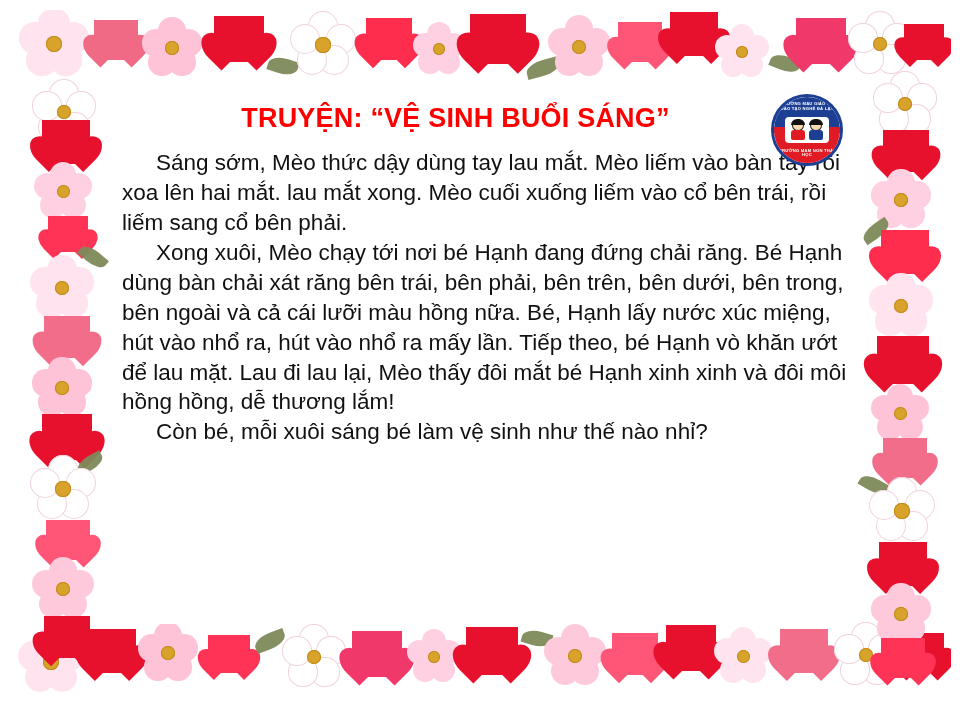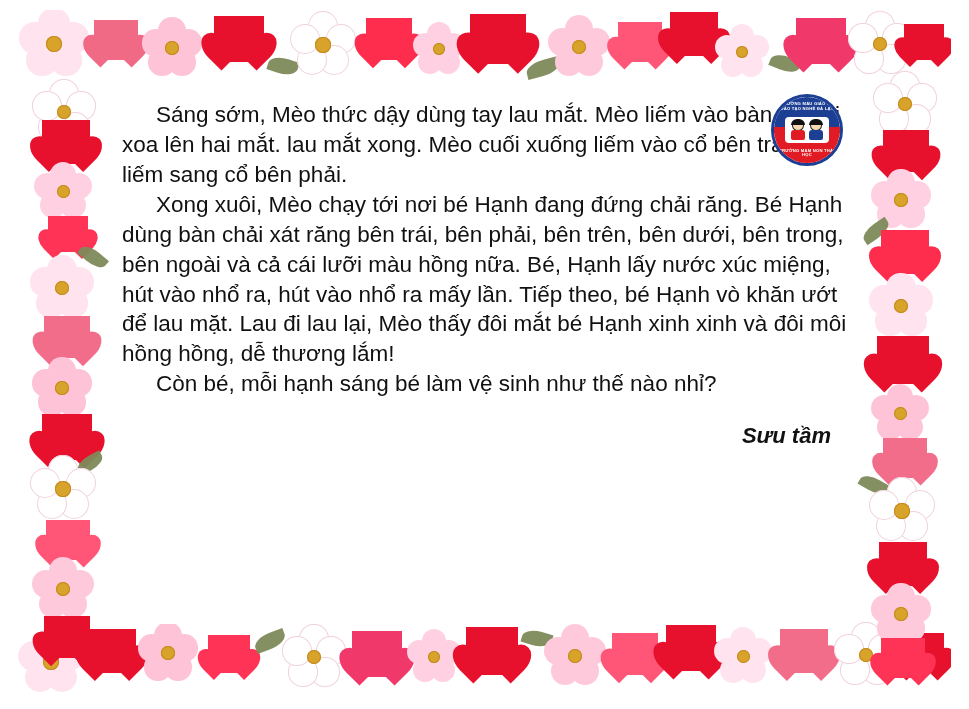--- a/index.html
+++ b/index.html
@@ -505,23 +505,23 @@
             <span class="body"></span>
         </span>
         <span class="kid boy">
           <span class="head"></span>
             <span class="hair"></span>
             <span class="body"></span>
         </span>
       </div>
     </div>
 
+    <h1 class="title">TRUYỆN: “VỆ SINH BUỔI SÁNG”</h1>
 
     <div class="body-text">
       <p>Sáng sớm, Mèo thức dậy dùng tay lau mắt. Mèo liếm vào bàn tay rồi xoa lên hai mắt. lau mắt xong. Mèo cuối xuống liếm vào cổ bên trái, rồi liếm sang cổ bên phải.</p>
       <p>Xong xuôi, Mèo chạy tới nơi bé Hạnh đang đứng chải răng. Bé Hạnh dùng bàn chải xát răng bên trái, bên phải, bên trên, bên dưới, bên trong, bên ngoài và cả cái lưỡi màu hồng nữa. Bé, Hạnh lấy nước xúc miệng, hút vào nhổ ra, hút vào nhổ ra mấy lần. Tiếp theo, bé Hạnh vò khăn ướt để lau mặt. Lau đi lau lại, Mèo thấy đôi mắt bé Hạnh xinh xinh và đôi môi hồng hồng, dễ thương lắm!</p>
-      <p>Còn bé, mỗi hạnh sáng bé làm vệ sinh như thế nào nhỉ?</p>
+      <p>Còn bé, mỗi xuôi sáng bé làm vệ sinh như thế nào nhỉ?</p>
     </div>
 
-    <div class="signature">Sưu tầm</div>
   </div>
 
 </div>
 
 </body></html>

